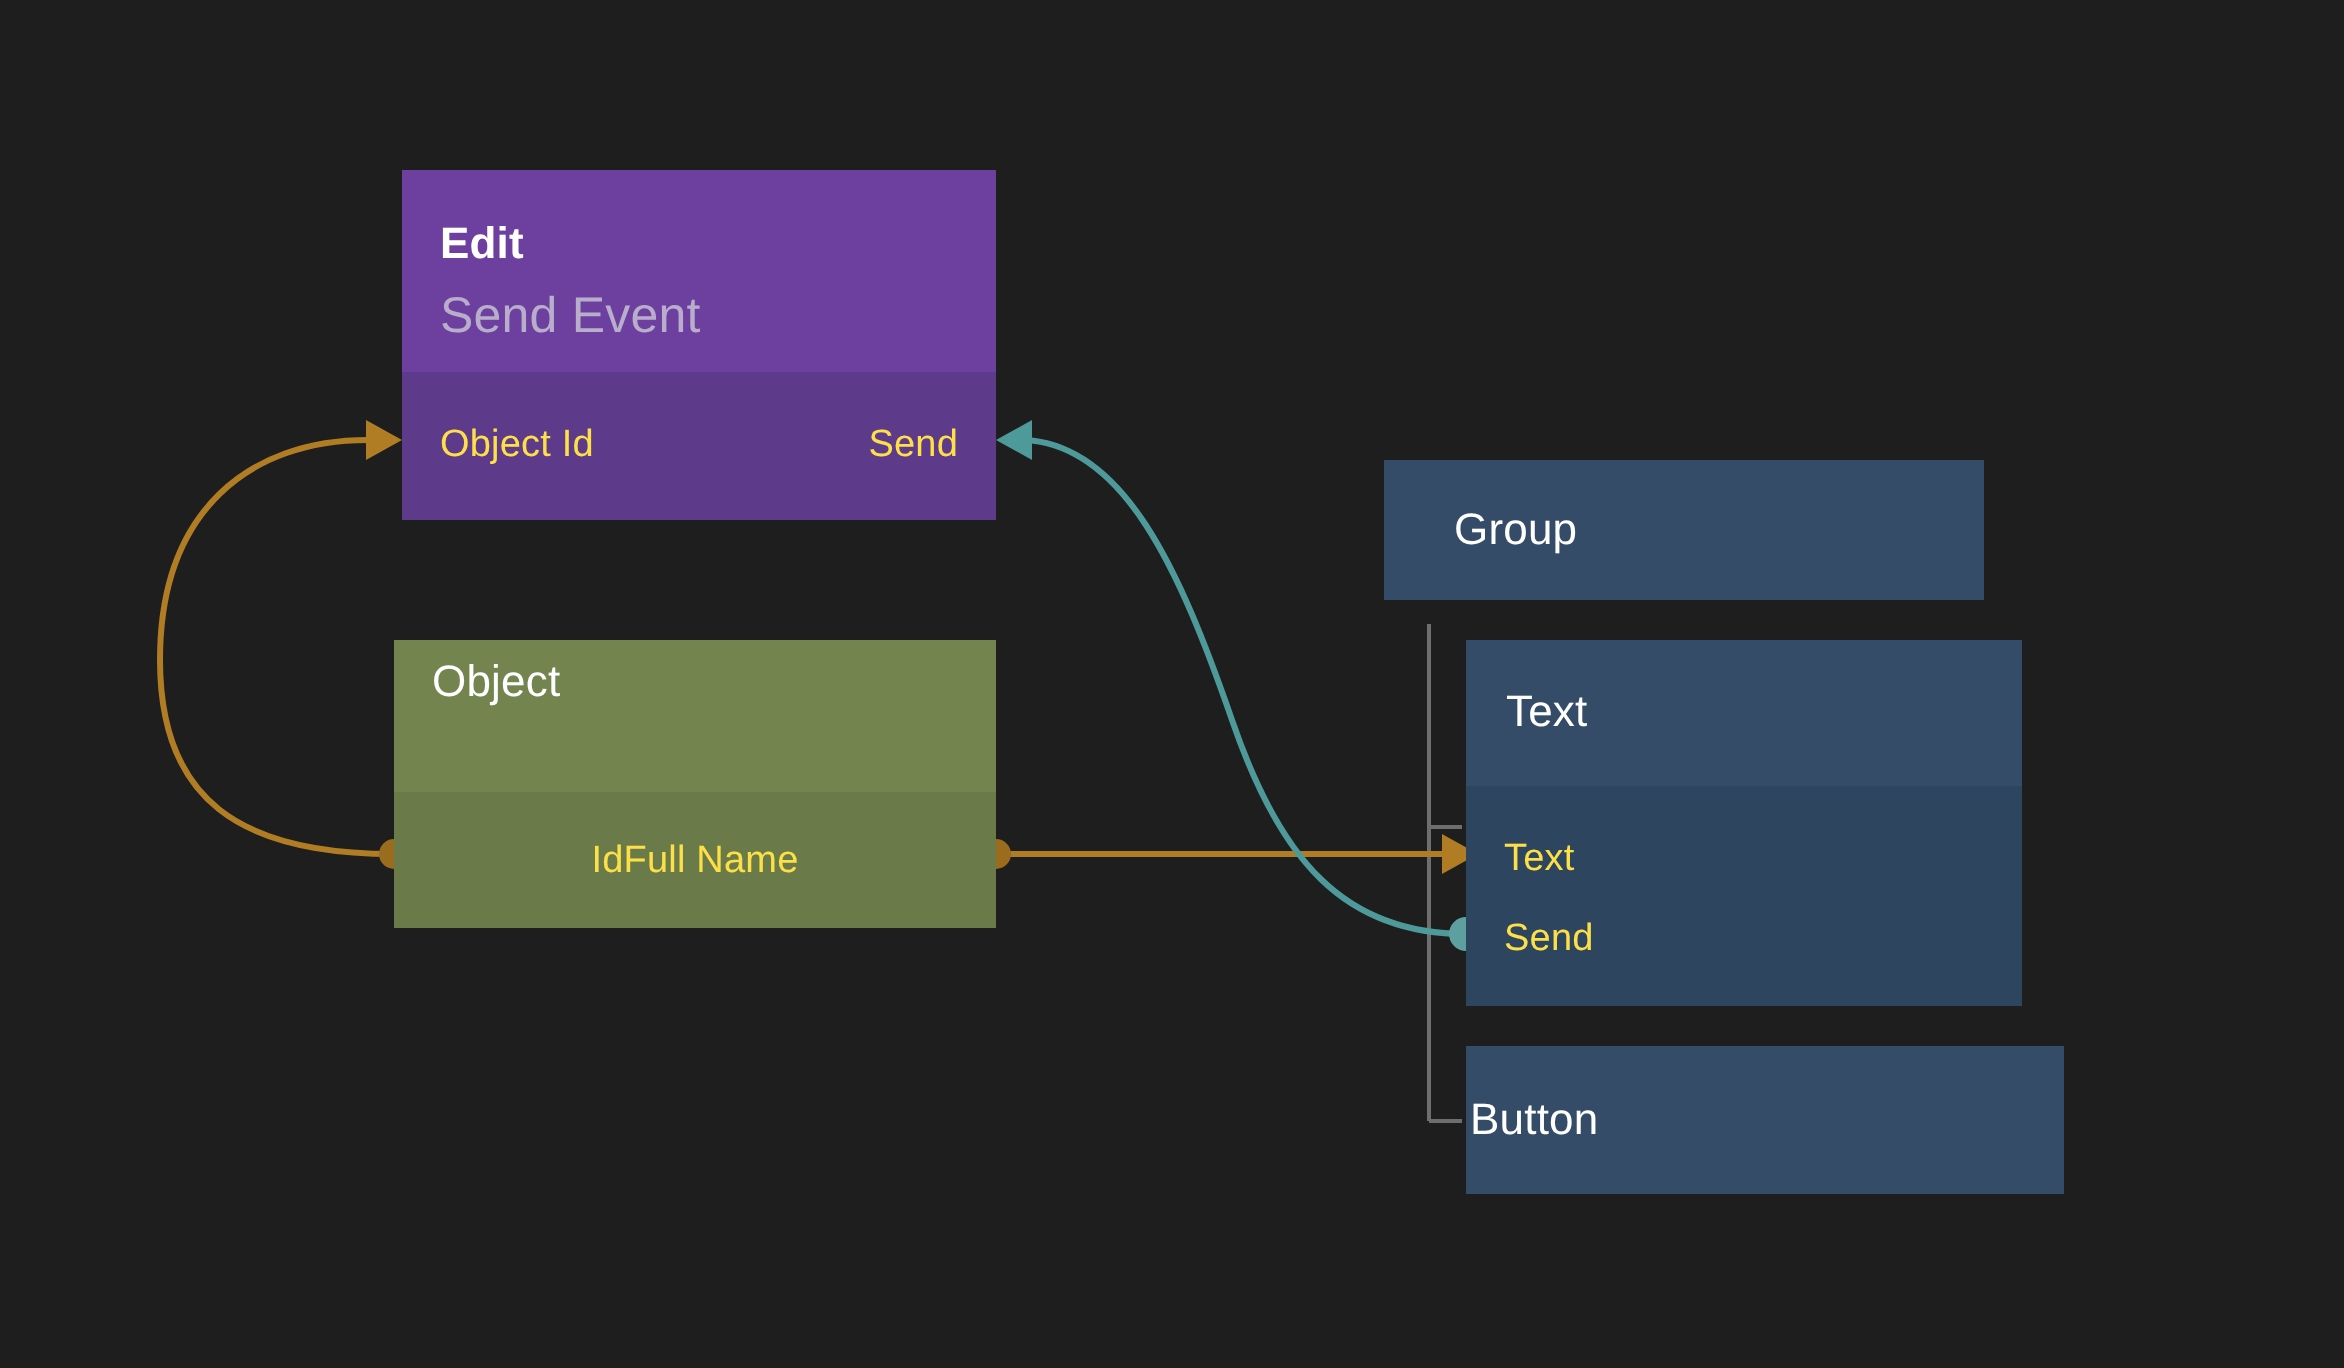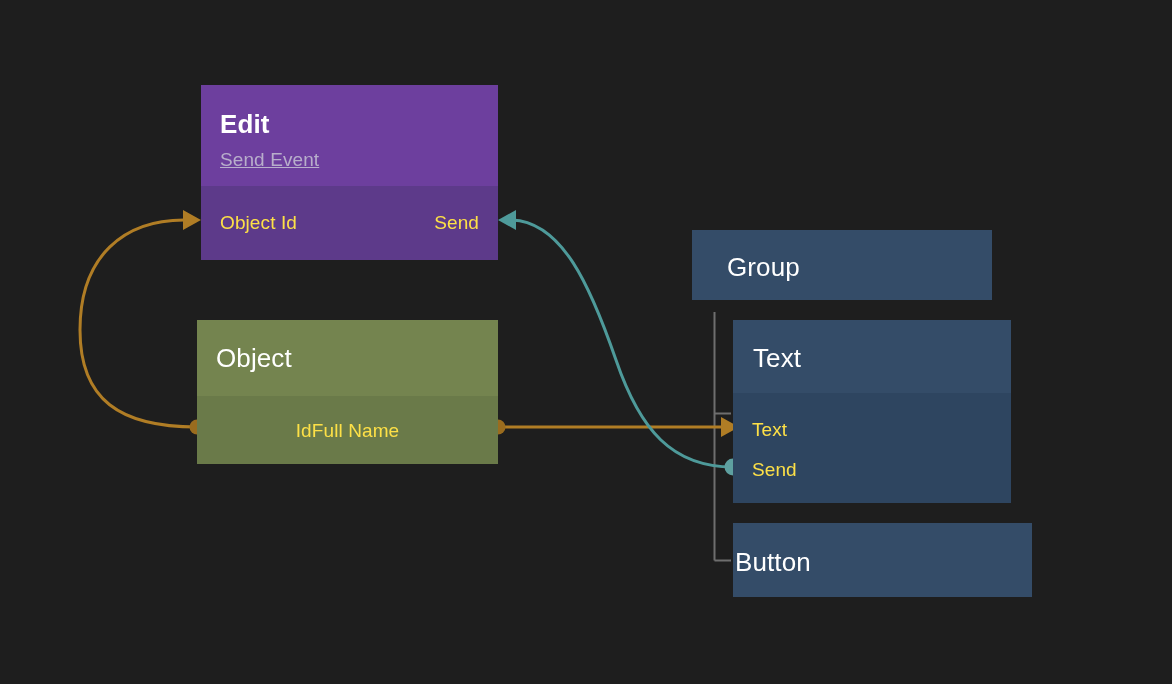--- a/index.html
+++ b/index.html
@@ -34,33 +34,32 @@
     width: 100%;
     position: relative;
   }
   .node-body {
     box-sizing: border-box;
     width: 100%;
     position: relative;
   }
   .node-title {
     color: #ffffff;
-    font-size: 26px;
+    font-size: 22px;
     font-weight: bold;
     line-height: 1;
     letter-spacing: 0.1px;
   }
   .node-title.plain {
     font-weight: normal;
   }
   .node-subtitle {
-    font-size: 19px;
+    font-size: 25px;
     line-height: 1;
     letter-spacing: 0.1px;
-    text-decoration: underline;
   }
   .port-row {
     position: absolute;
     left: 0;
     width: 100%;
     box-sizing: border-box;
     display: flex;
     justify-content: space-between;
     align-items: center;
     padding: 0 19px;
@@ -88,21 +87,21 @@
   #node-edit .node-subtitle { color: #b8aecb; margin-top: 13px; }
   #node-edit .port-row { top: 27px; }
 
   
   #node-object {
     left: 197px; top: 320px; width: 301px; height: 144px;
   }
   #node-object .node-header {
     height: 76px;
     background: #74844f;
-    padding: 25px 0 0 19px;
+    padding: 10px 0 0 19px;
   }
   #node-object .node-body {
     height: 68px;
     background: #6a7a49;
   }
   #node-object .port-row { top: 25px; justify-content: center; }
 
   
   #node-group {
     left: 692px; top: 230px; width: 300px; height: 70px;

